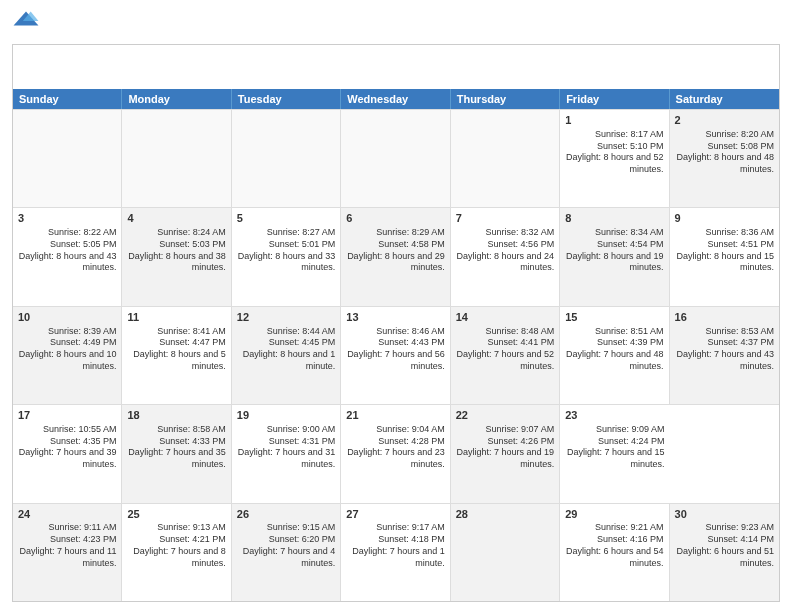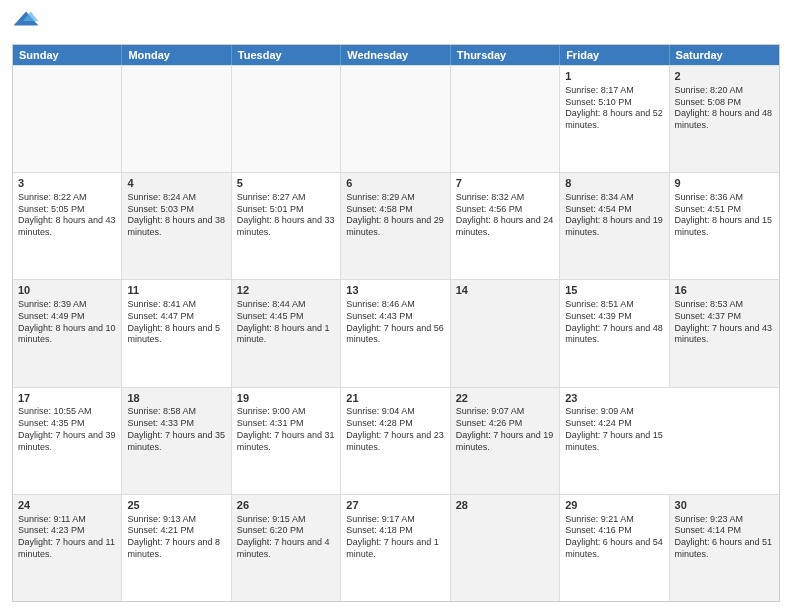--- a/index.html
+++ b/index.html
@@ -62,20 +62,21 @@
     .calendar {
       flex: 1;
       display: flex;
       flex-direction: column;
       border: 1px solid #ccc;
     }
     .cal-header {
       display: grid;
       grid-template-columns: repeat(7, 1fr);
       background: #3a7abf;
+      margin-top: 44px;
     }
     .cal-header-cell {
       color: #fff;
       font-size: 11px;
       font-weight: bold;
       padding: 4px 6px;
       text-align: left;
       border-right: 1px solid #5a9ad0;
     }
     .cal-header-cell:last-child { border-right: none; }
@@ -103,20 +104,21 @@
     .cal-cell.empty { background: #f9f9f9; }
     .cal-cell.shaded { background: #f2f2f2; }
     .day-num {
       font-size: 11px;
       font-weight: bold;
       margin-bottom: 1px;
     }
     .cell-text {
       font-size: 9px;
       line-height: 1.3;
+      text-align: right;
     }
   </style>
 </head>
 <body>
 
 <div class="page">
   <div class="header">
     <div class="logo-area">
       <svg class="logo-icon" viewBox="0 0 36 36" xmlns="http://www.w3.org/2000/svg">
         <polygon points="18,2 34,20 2,20" fill="#3a7abf"></polygon>
@@ -227,20 +229,23 @@
 Daylight: 8 hours and 1 minute.</div>
           </div>
           <div class="cal-cell">
             <div class="day-num">13</div>
             <div class="cell-text">Sunrise: 8:46 AM
 Sunset: 4:43 PM
 Daylight: 7 hours and 56 minutes.</div>
           </div>
           <div class="cal-cell shaded">
             <div class="day-num">14</div>
+            <div class="cell-text">Sunrise: 8:48 AM
+Sunset: 4:41 PM
+Daylight: 7 hours and 52 minutes.</div>
           </div>
           <div class="cal-cell">
             <div class="day-num">15</div>
             <div class="cell-text">Sunrise: 8:51 AM
 Sunset: 4:39 PM
 Daylight: 7 hours and 48 minutes.</div>
           </div>
           <div class="cal-cell shaded">
             <div class="day-num">16</div>
             <div class="cell-text">Sunrise: 8:53 AM

